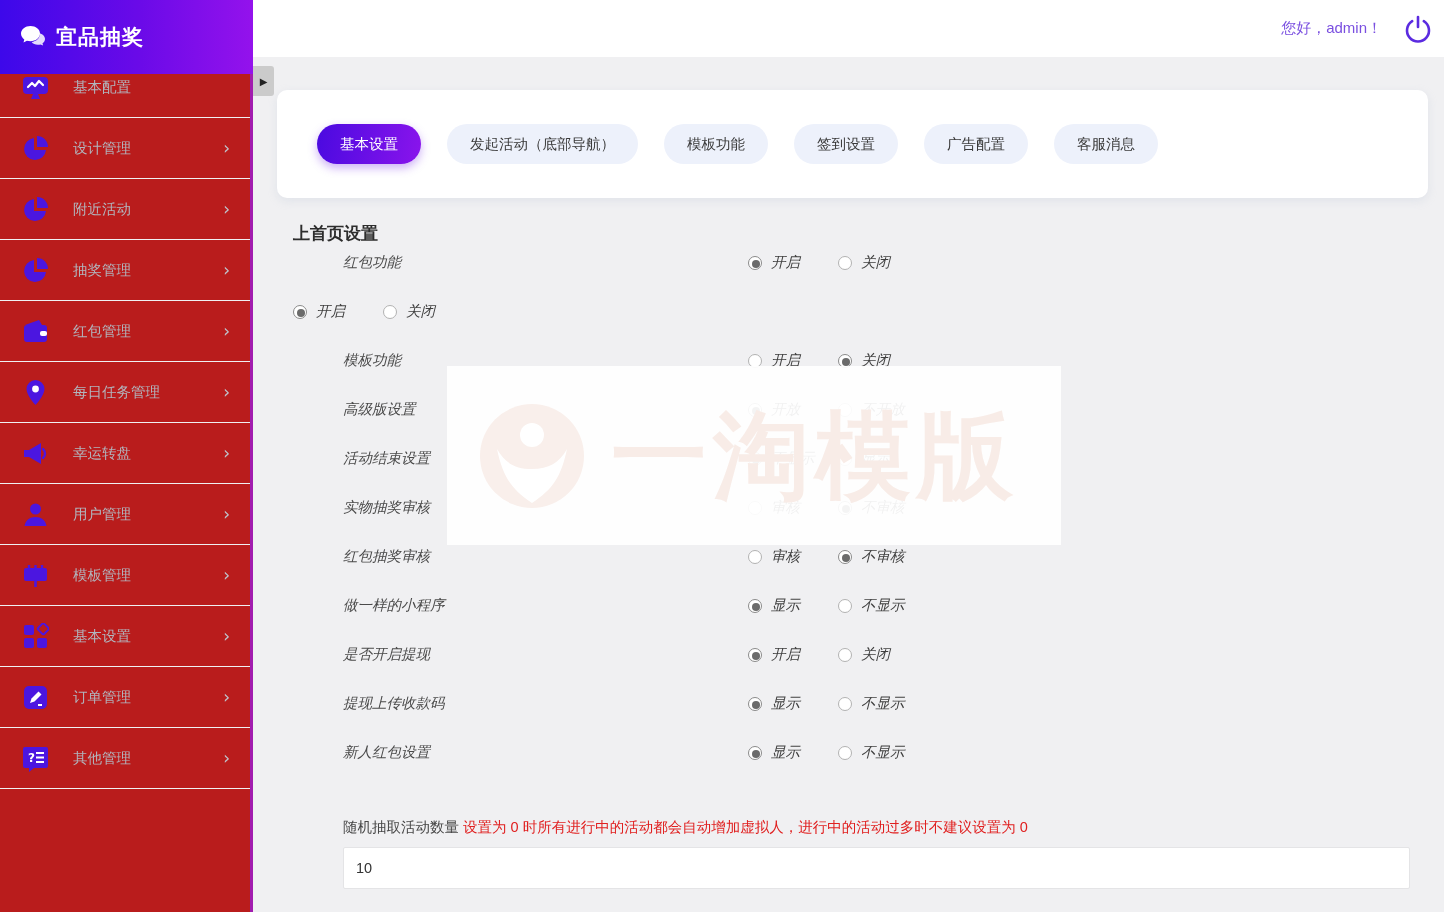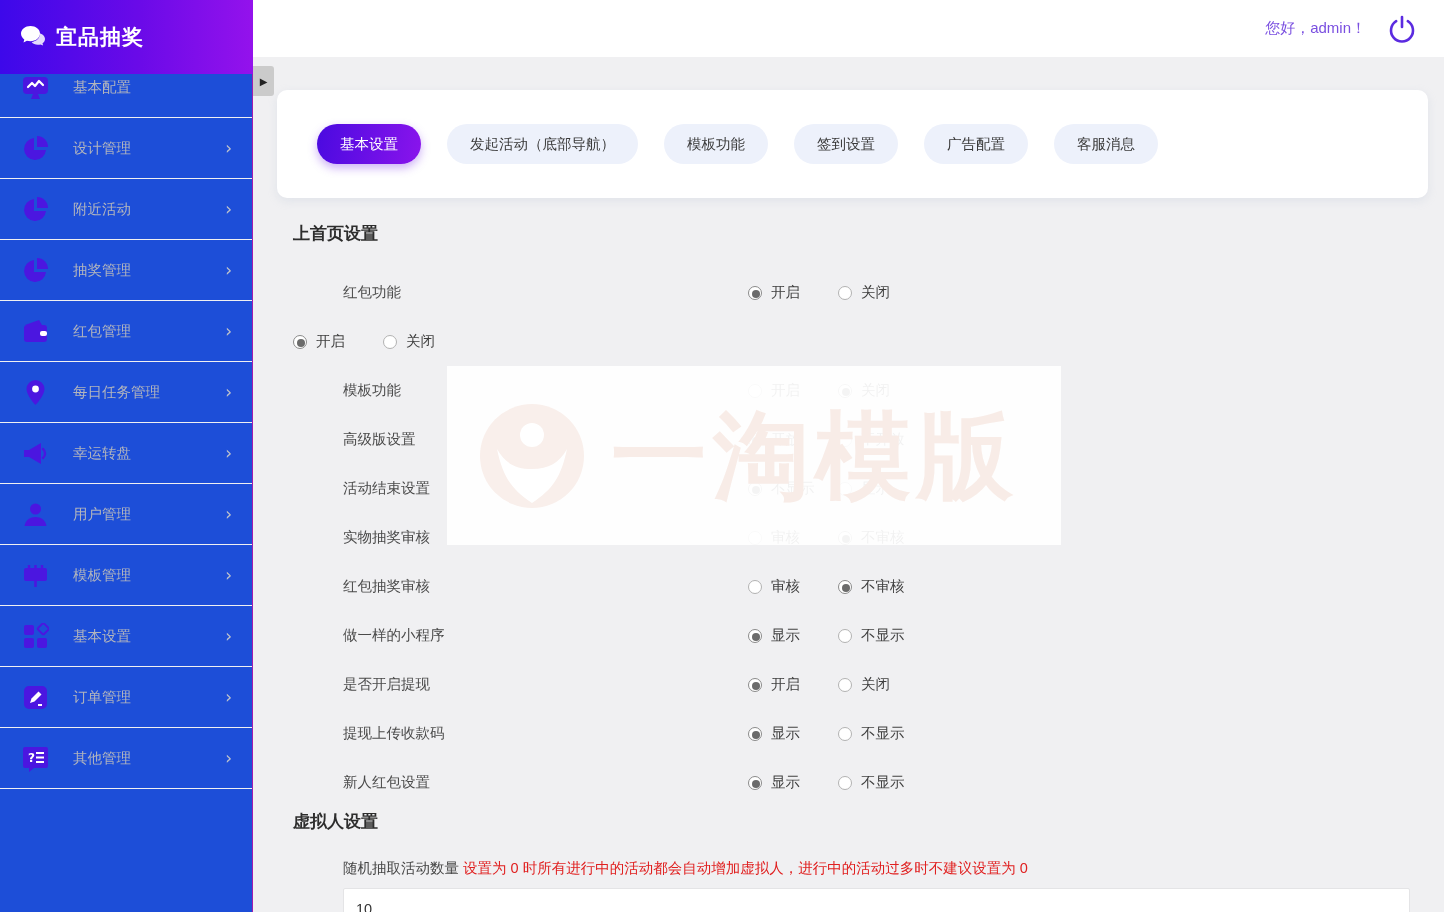--- a/index.html
+++ b/index.html
@@ -8,28 +8,28 @@
 
   
   .logo-bar { position:absolute; left:0; top:0; width:253px; height:74px;
     background:linear-gradient(90deg,#3d08ea 0%,#6a0ae8 55%,#9412ec 100%);
     display:flex; align-items:center; padding-left:20px; gap:10px; z-index:20; }
   .logo-bar .icn { width:26px; height:26px; }
   .logo-title { color:#fff; font-size:21px; font-weight:bold; letter-spacing:1px; }
 
   
   .header { position:absolute; left:253px; top:0; right:0; height:57px; background:#fff;
-    display:flex; align-items:center; justify-content:flex-end; padding-right:26px; gap:20px; }
+    display:flex; align-items:center; justify-content:flex-end; padding-right:10px; gap:20px; }
   .greeting { color:#7a4fe0; font-size:15px; }
   .logout-btn { width:32px; height:32px; cursor:pointer; }
   .logout-btn svg { width:100%; height:100%; display:block; }
 
   
-  .sidebar { position:absolute; left:0; top:57px; width:253px; bottom:0; background:#1d4ed8;
-    border-right:1px solid #a21caf; z-index:10; }
+  .sidebar { position:absolute; left:0; top:57px; width:253px; bottom:0; background:#b91c1c;
+    border-right:3px solid #a21caf; z-index:10; }
   .side-item { height:61px; display:flex; align-items:center; padding:0 20px 0 22px;
     border-bottom:1px solid #f0f0f2; cursor:pointer; position:relative; }
   .side-item .icn { width:27px; height:27px; flex:0 0 27px; }
   .side-label { margin-left:24px; font-size:14.5px; color:#b2b5bd; flex:1; }
   .chev { color:#bfc3cb; font-size:17px; font-family:"DejaVu Sans",sans-serif; }
 
   
   .main { position:absolute; left:253px; top:57px; right:0; bottom:0;
     background:#f0f0f2; overflow:hidden; }
   .collapse-btn { position:absolute; left:0; top:9px; width:21px; height:30px;
@@ -42,21 +42,21 @@
   .tab-pill { height:40px; padding:0 23px; border-radius:20px; background:#edf1fb;
     display:flex; align-items:center; font-size:14.5px; color:#3a3a3a; cursor:pointer;
     white-space:nowrap; }
   .tab-pill.active { background:linear-gradient(100deg,#4a0ae0 0%,#8a14ec 100%);
     color:#fff; box-shadow:0 4px 10px rgba(110,30,230,.35); }
 
   .content { padding:0 34px 0 40px; position:relative; }
   .sec-title { margin-top:24px; font-size:17px; font-weight:bold; color:#2d2d2d; }
 
   .rows { margin-top:8px; }
-  .frow { height:49px; display:flex; align-items:flex-end; }
+  .frow { height:49px; display:flex; align-items:flex-start;font-style:italic; }
   .frow-label { margin-left:50px; width:405px; font-size:14.5px; color:#4a4a4a; }
   .opt { display:flex; align-items:center; min-width:90px; cursor:pointer; }
   .radio { width:14px; height:14px; border-radius:50%; border:1px solid #b2b2b2;
     margin-right:9px; position:relative; background:#fff; flex:0 0 14px; }
   .radio.checked { border-color:#8a8a8a; }
   .radio.checked::after { content:""; position:absolute; left:3px; top:3px; width:8px;
     height:8px; border-radius:50%; background:#6b6b6b; }
   .opt-text { font-size:14.5px; color:#3f3f3f; }
 
   .field-label-row { margin:26px 0 0 50px; font-size:14.5px; color:#474747; }
@@ -407,21 +407,20 @@
               <span class="opt-text">显示</span>
             </span>
             <span class="opt">
               <span class="radio"></span>
               <span class="opt-text">不显示</span>
             </span>
           </span>
         </div>
       </div>
 
-    <div class="sec-title" style="margin-top:18px;">虚拟人设置</div>
     <div class="field-label-row">
       <span>随机抽取活动数量</span>
       <span class="field-note">设置为 0 时所有进行中的活动都会自动增加虚拟人，进行中的活动过多时不建议设置为 0</span>
     </div>
     <input class="num-input" type="text" value="10" style="">
   </div>
 
   <div class="wm-overlay">
     <span class="icn wm-logo">
       <svg viewBox="0 0 110 110">

